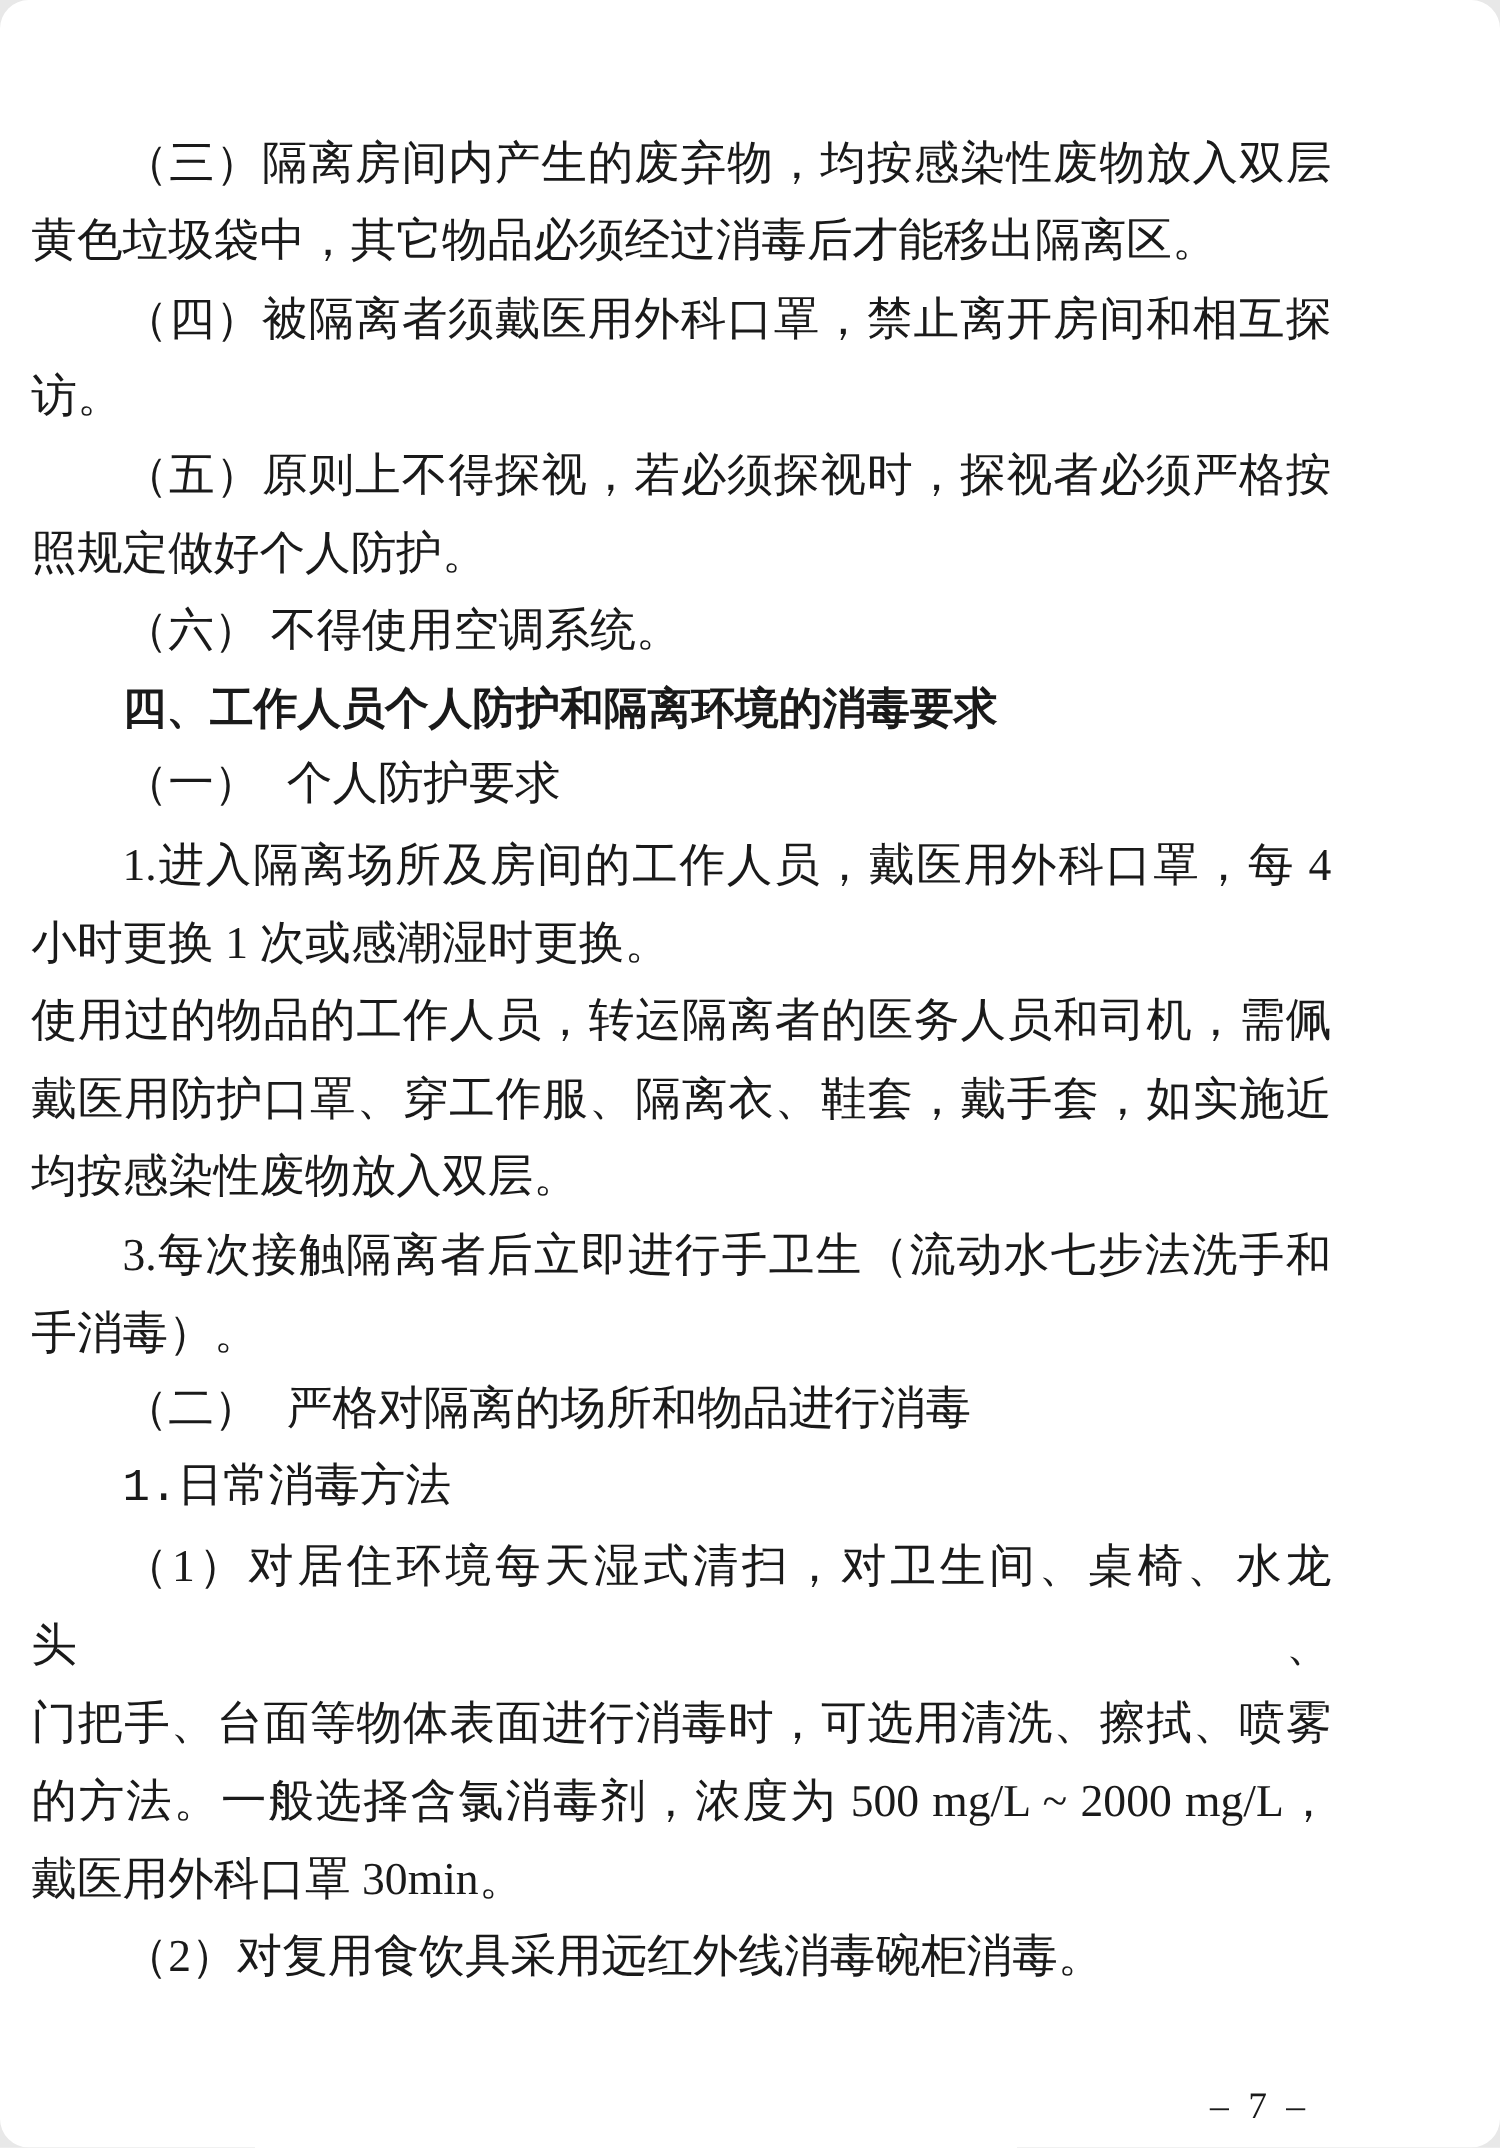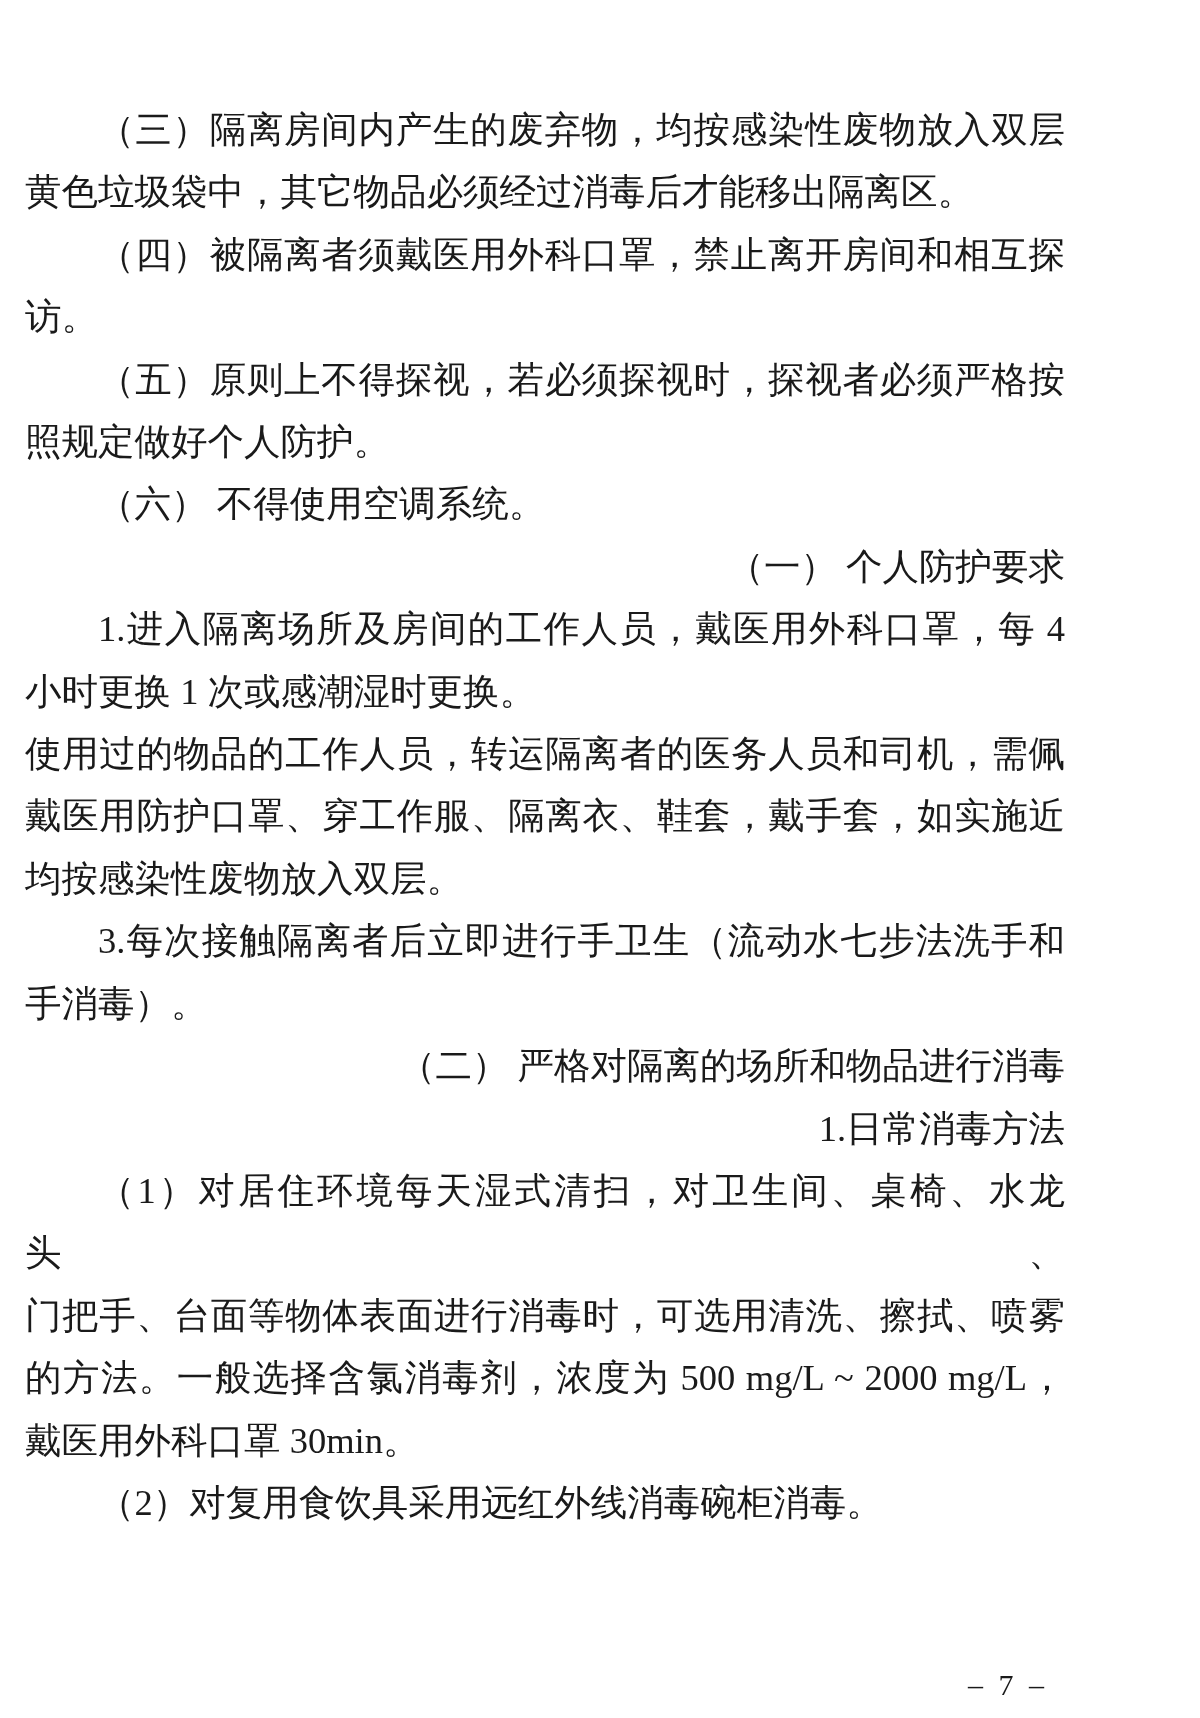--- a/index.html
+++ b/index.html
@@ -8,20 +8,21 @@
     background: #e8e8e8;
   }
   .page {
     position: relative;
     width: 1200px;
     height: 1718px;
     margin: 0 auto;
     background: #ffffff;
     overflow: hidden;
     color: #1a1a1a;
+    border-radius: 23px;
   }
   .content {
     position: absolute;
     left: 25px;
     top: 99px;
     width: 1040px;
     font-family: "Liberation Serif", "DejaVu Serif", serif;
     font-size: 36.5px;
     line-height: 62.4px;
     color: #1a1a1a;
@@ -38,23 +39,22 @@
     text-align-last: justify;
     text-justify: inter-character;
   }
   .line.h1 {
     font-family: "DejaVu Sans", "Liberation Sans", sans-serif;
     font-weight: bold;
     font-size: 35px;
     letter-spacing: 0px;
   }
   .line.h2 {
-    font-family: Liberation Serif, serif;
+    font-family: Liberation Mono, monospace;
     font-weight: 500;
-    text-align: right;
   }
   .page-number {
     position: absolute;
     left: 968px;
     top: 1668px;
     font-family: "Liberation Serif", "DejaVu Serif", serif;
     font-size: 30px;
     word-spacing: 8px;
     color: #1a1a1a;
   }
@@ -64,20 +64,21 @@
 
 <div class="page">
   <main class="content">
       <div class="line body indent justify">（三）隔离房间内产生的废弃物，均按感染性废物放入双层</div>
       <div class="line body">黄色垃圾袋中，其它物品必须经过消毒后才能移出隔离区。</div>
       <div class="line body indent justify">（四）被隔离者须戴医用外科口罩，禁止离开房间和相互探</div>
       <div class="line body">访。</div>
       <div class="line body indent justify">（五）原则上不得探视，若必须探视时，探视者必须严格按</div>
       <div class="line body">照规定做好个人防护。</div>
       <div class="line body indent">（六） 不得使用空调系统。</div>
+      <div class="line h1 indent">四、工作人员个人防护和隔离环境的消毒要求</div>
       <div class="line h2 indent">（一） 个人防护要求</div>
       <div class="line body indent justify">1.进入隔离场所及房间的工作人员，戴医用外科口罩，每 4</div>
       <div class="line body">小时更换 1 次或感潮湿时更换。</div>
       <div class="line body justify">使用过的物品的工作人员，转运隔离者的医务人员和司机，需佩</div>
       <div class="line body justify">戴医用防护口罩、穿工作服、隔离衣、鞋套，戴手套，如实施近</div>
       <div class="line body">均按感染性废物放入双层。</div>
       <div class="line body indent justify">3.每次接触隔离者后立即进行手卫生（流动水七步法洗手和</div>
       <div class="line body">手消毒）。</div>
       <div class="line h2 indent">（二） 严格对隔离的场所和物品进行消毒</div>
       <div class="line h2 indent">1.日常消毒方法</div>

